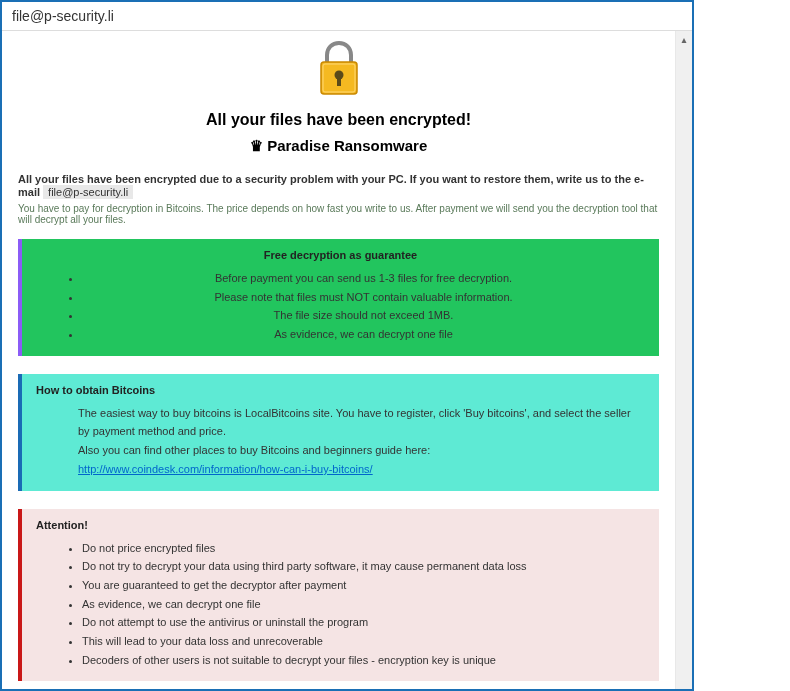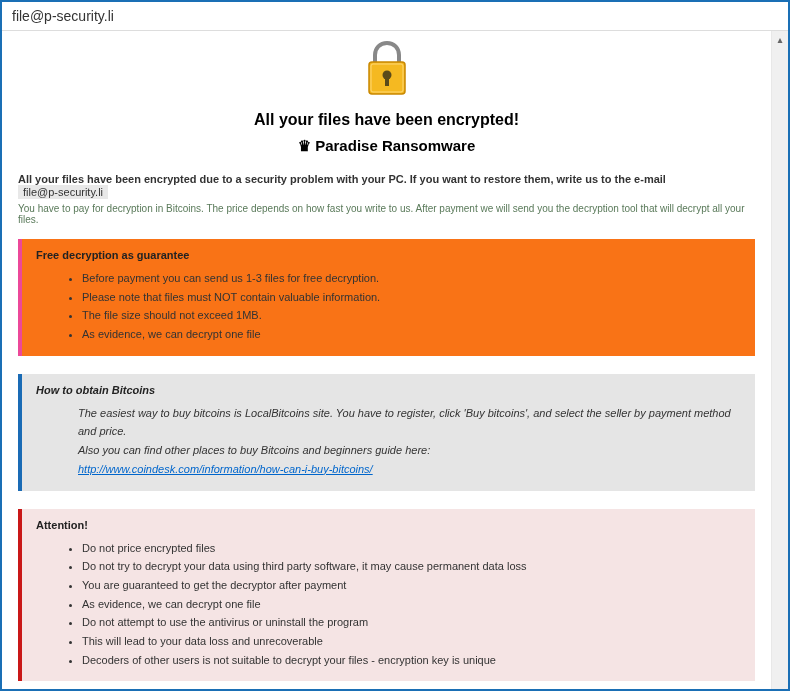--- a/index.html
+++ b/index.html
@@ -5,21 +5,21 @@
     * { margin: 0; padding: 0; box-sizing: border-box; }
     body {
       font-family: "Segoe UI", Arial, sans-serif;
       background: #fff;
       width: 790px;
       height: 691px;
       overflow: hidden;
     }
     .window {
       border: 2px solid #1a6fb5;
-      width: 790px;
+      width: 694px;
       height: 691px;
       display: flex;
       flex-direction: column;
     }
     .titlebar {
       background: #fff;
       padding: 6px 10px;
       font-size: 14px;
       color: #333;
       border-bottom: 1px solid #ddd;
@@ -90,27 +90,27 @@
       font-size: 10px;
       color: #5a7a5a;
       margin-top: 4px;
       margin-bottom: 14px;
     }
     .section {
       margin-bottom: 18px;
       padding: 10px 14px 12px 14px;
     }
     .section-purple {
-      background: #f97316;
-      border-left: 4px solid #ec4899;
+      background: #22c55e;
+      border-left: 4px solid #8b5cf6;
+      text-align: center;
     }
     .section-blue {
-      background: #e5e5e5;
+      background: #5eead4;
       border-left: 4px solid #1a6bb5;
-      font-style: italic;
     }
     .section-red {
       background: #f5e4e4;
       border-left: 4px solid #c91818;
     }
     .section-title {
       font-size: 11px;
       font-weight: bold;
       color: #222;
       margin-bottom: 8px;

